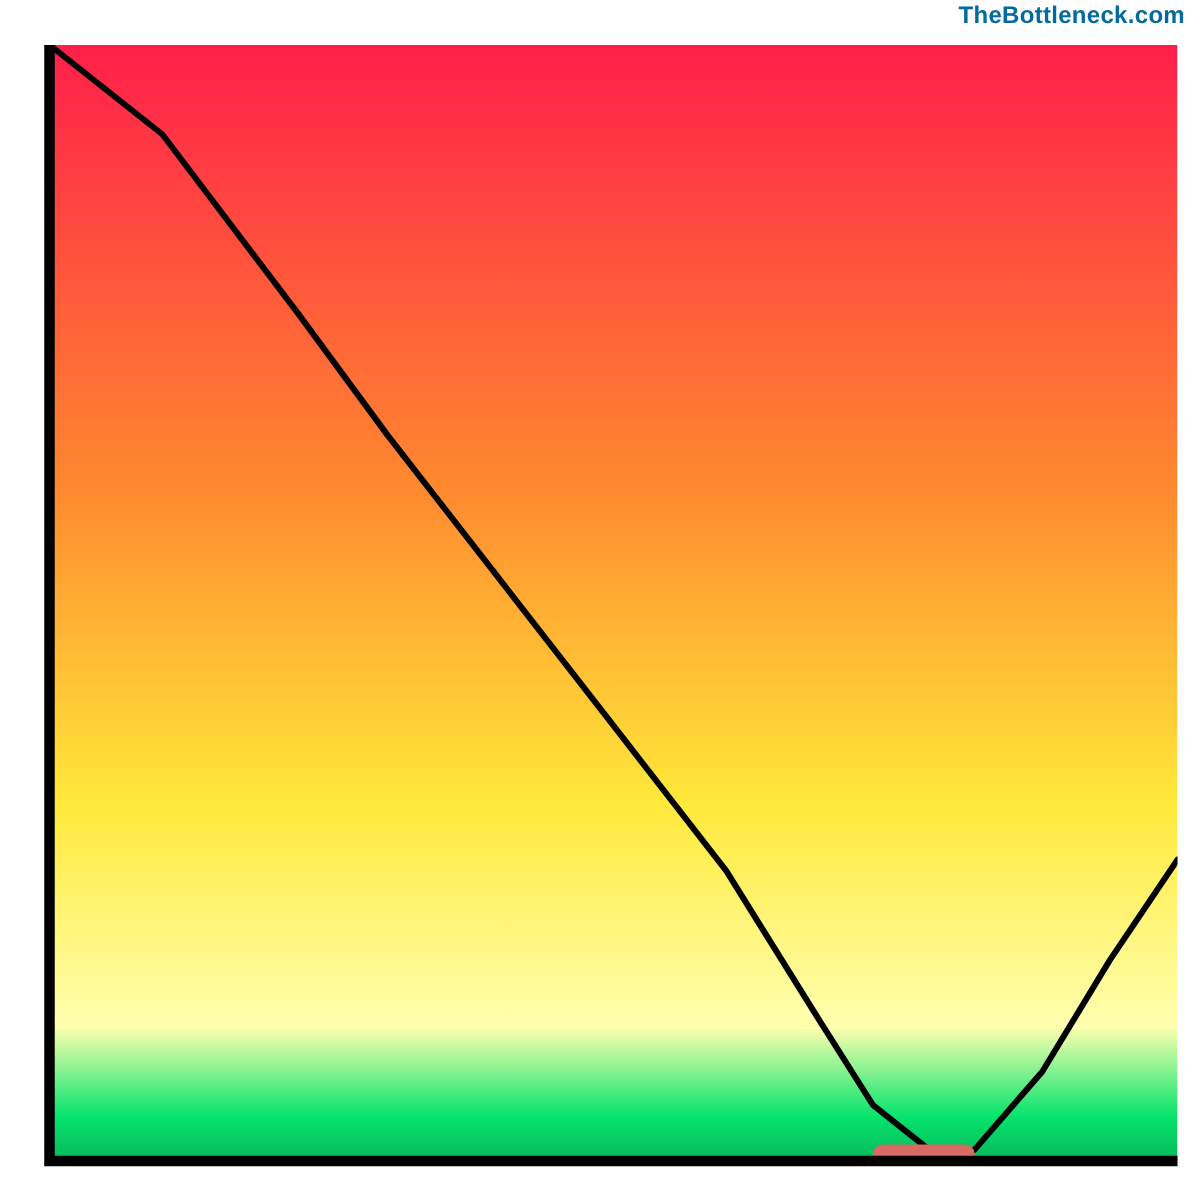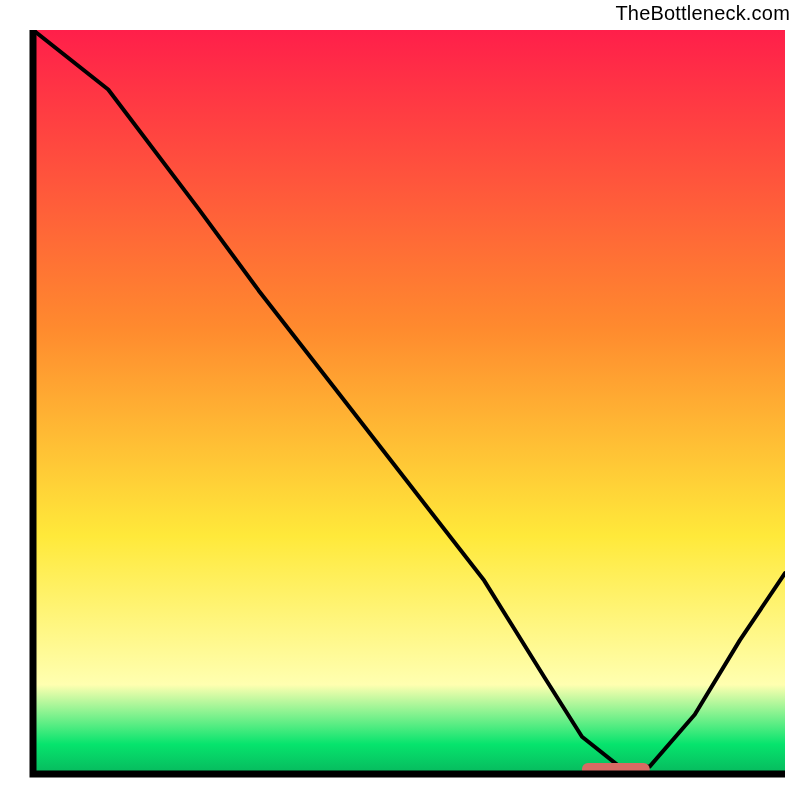--- a/index.html
+++ b/index.html
@@ -13,23 +13,23 @@
   }
   .wrap {
     position: relative;
     width: 800px;
     height: 800px;
   }
   .attribution {
     position: absolute;
     top: 2px;
     right: 10px;
-    font-size: 20px;
-    font-weight: 400;
-    color: #000000;
+    font-size: 16px;
+    font-weight: 700;
+    color: #0369a1;
     letter-spacing: 0.2px;
   }
   .pad {
     position: absolute;
     left: 15px;
     top: 30px;
     right: 15px;
     bottom: 15px;
   }
   svg.plot {

